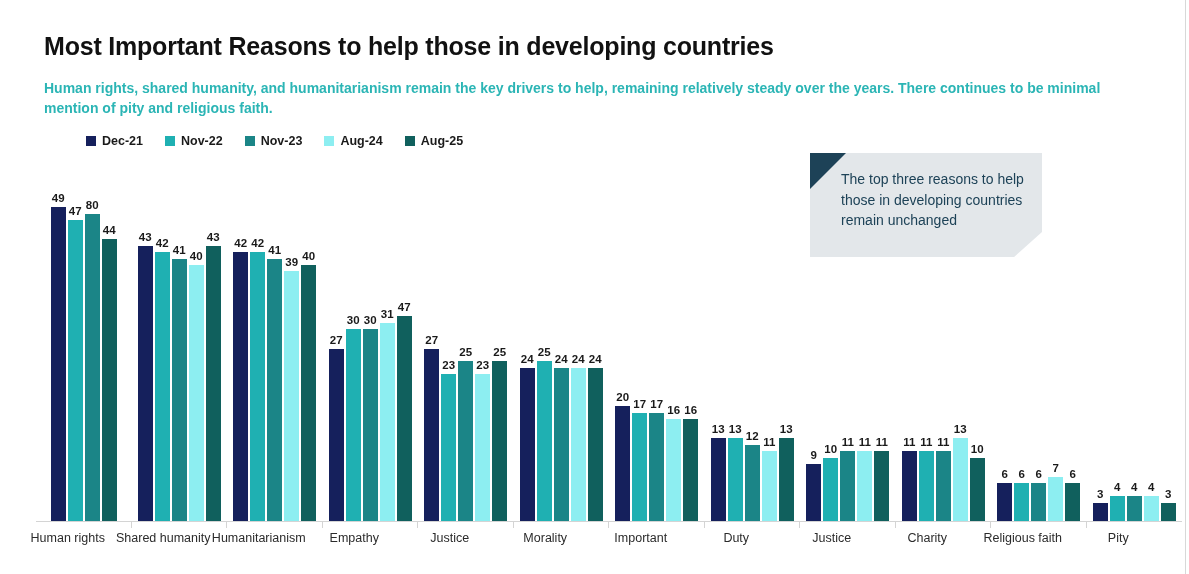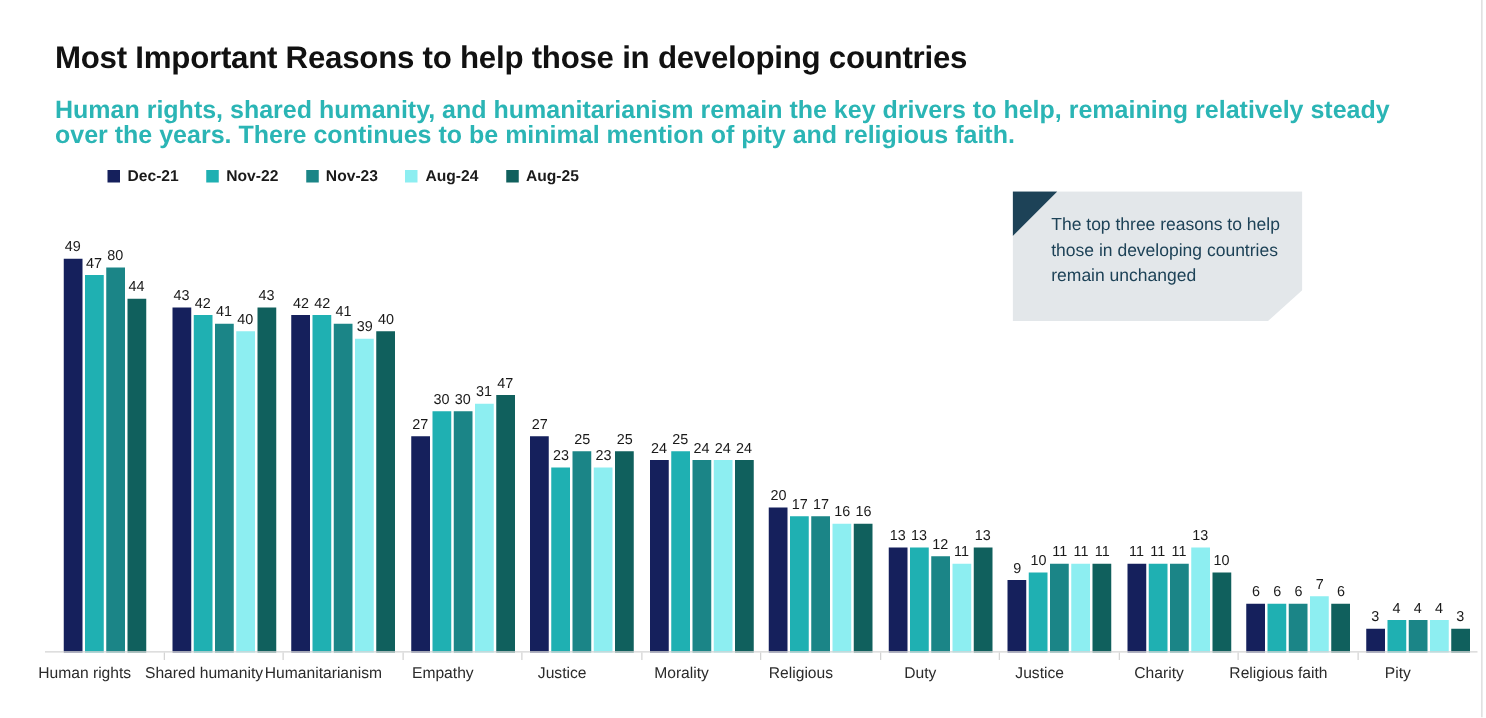--- a/index.html
+++ b/index.html
@@ -28,21 +28,21 @@
     letter-spacing: -0.2px;
     white-space: nowrap;
   }
 
   
   .subtitle {
     position: absolute;
     left: 44px;
     top: 79px;
     width: 1075px;
-    font-size: 20px;
+    font-size: 14px;
     font-weight: bold;
     line-height: 19.5px;
     color: #2bb5b5;
   }
 
   
   .legend {
     position: absolute;
     left: 86px;
     top: 134px;
@@ -105,20 +105,21 @@
     height: 1px;
     background: #d4d4d4;
   }
   .groups {
     position: absolute;
     left: 36px;
     top: 170px;
     width: 1146px;
     height: 352px;
     display: flex;
+    font-weight: bold;
   }
   .group {
     position: relative;
     flex: 1 1 0;
     height: 100%;
     display: flex;
     align-items: flex-end;
     justify-content: center;
   }
   .group-tick {
@@ -517,21 +518,21 @@
       </div>
     </div>
   <div class="axis-line"></div>
   <div class="cats" id="cats">
       <div class="cat">Human rights</div>
       <div class="cat">Shared humanity</div>
       <div class="cat">Humanitarianism</div>
       <div class="cat">Empathy</div>
       <div class="cat">Justice</div>
       <div class="cat">Morality</div>
-      <div class="cat">Religious</div>
+      <div class="cat">Important</div>
       <div class="cat">Duty</div>
       <div class="cat">Justice</div>
       <div class="cat">Charity</div>
       <div class="cat">Religious faith</div>
       <div class="cat">Pity</div>
     </div>
 
   <div class="edge-rule"></div>
 </div>
 

